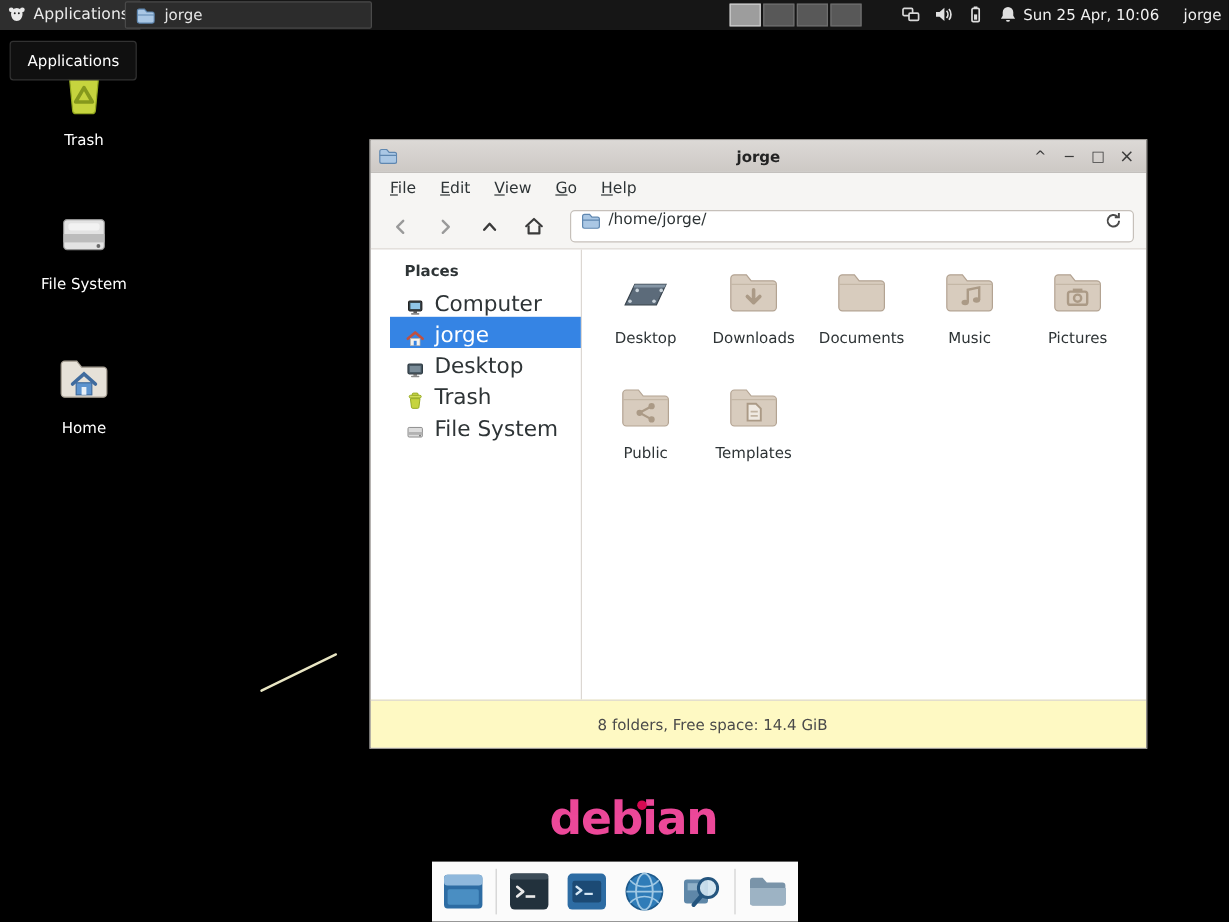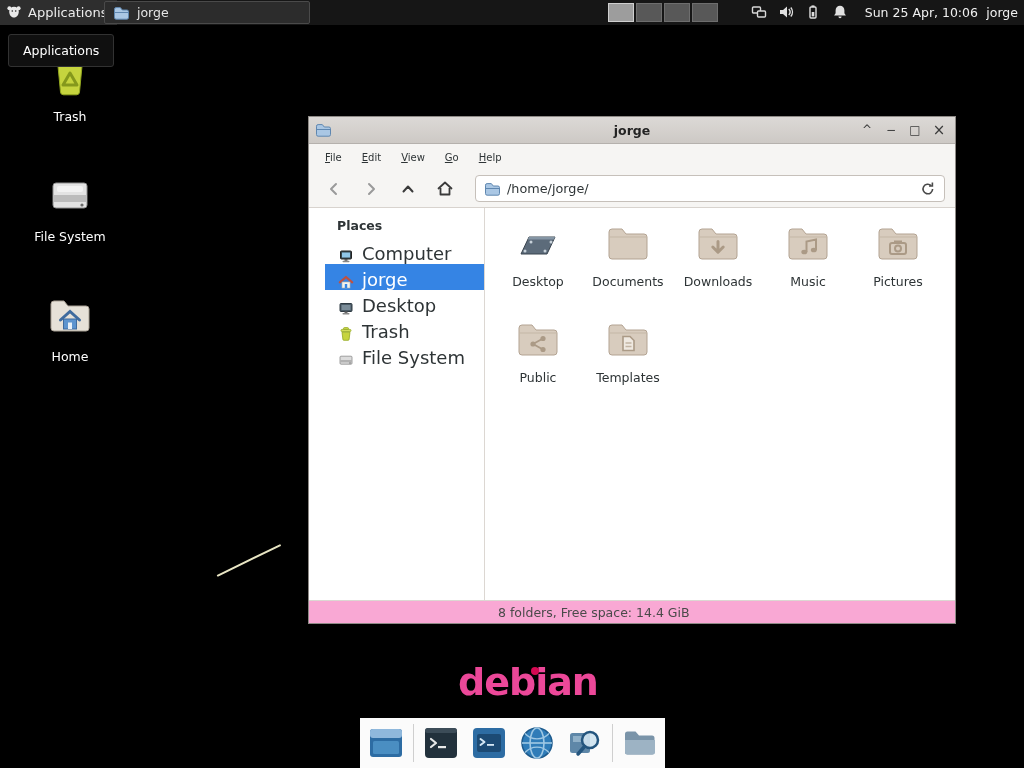--- a/index.html
+++ b/index.html
@@ -10,21 +10,21 @@
 
   
   .panel { position:absolute; top:0; left:0; width:1024px; height:25px; background:#161616; z-index:30; }
   .apps-btn { position:absolute; left:0; top:0; height:25px; padding:0 10px 0 6px; display:flex; align-items:center; gap:6px; background:#2e2e2e; cursor:default; }
   .apps-label { color:#ececec; font-size:13px; }
   .task-btn { position:absolute; left:104px; top:1px; width:206px; height:23px; display:flex; align-items:center; gap:8px; padding-left:8px; background:#2c2c2c; border:1px solid #4a4a4a; border-radius:2px; color:#e6e6e6; font-size:12.5px; }
   .pager { position:absolute; left:608px; top:3px; display:flex; gap:2px; }
   .ws { width:26px; height:19px; background:#585858; border:1px solid #6e6e6e; }
   .ws.active { background:#9d9d9d; border-color:#cfcfcf; }
   .tray { position:absolute; right:176px; top:4px; display:flex; gap:11px; align-items:center; }
-  .clock { position:absolute; right:46px; top:0; height:25px; line-height:25px; color:#f0f0f0; font-size:12.5px; }
+  .clock { position:absolute; right:58px; top:0; height:25px; line-height:25px; color:#f0f0f0; font-size:12.5px; }
   .panel-user { position:absolute; right:6px; top:0; height:25px; line-height:25px; color:#f0f0f0; font-size:12.5px; }
 
   .tooltip { position:absolute; left:8px; top:34px; background:#101010; border:1px solid #323232; border-radius:3px; color:#fff; font-size:12.5px; padding:8px 14px; z-index:40; }
 
   
   .dicon { position:absolute; width:96px; display:flex; flex-direction:column; align-items:center; }
   .dicon .dlabel { margin-top:9px; color:#fff; font-size:12.5px; text-shadow:0 1px 2px #000; white-space:nowrap; }
   .dicon-trash { left:22px; top:52px; }
   .dicon-fs { left:22px; top:172px; }
   .dicon-home { left:22px; top:292px; }
@@ -36,35 +36,35 @@
   .debian .idot { position:absolute; left:73px; top:7px; width:8px; height:8px; border-radius:50%; background:#d70a53; }
 
   
   .window { position:absolute; left:308px; top:116px; width:648px; height:508px; background:#fff; border:1px solid #8e8a86; box-shadow:0 10px 30px rgba(0,0,0,.55); display:flex; flex-direction:column; z-index:20; }
   .titlebar { position:relative; height:27px; background:linear-gradient(#dcd9d6,#cdc9c5); display:flex; align-items:center; padding:0 6px; border-bottom:1px solid #b5b1ad; flex:none; }
   .title { position:absolute; left:0; right:0; text-align:center; font-size:12.5px; font-weight:bold; color:#232323; pointer-events:none; }
   .tb-btns { margin-left:auto; display:flex; gap:4px; z-index:1; }
   .tb-btn { width:20px; height:20px; display:flex; align-items:center; justify-content:center; color:#3c3c3c; font-size:12px; }
   .tb-btn.close { font-size:15px; }
   .menubar { height:26px; background:#f6f5f3; display:flex; align-items:center; padding-left:6px; flex:none; }
-  .menu-item { padding:4px 10px; font-size:10px; color:#2e3436; display:inline-block; }
+  .menu-item { padding:4px 10px; font-size:13px; color:#2e3436; display:inline-block; }
   .menu-item::first-letter { text-decoration:underline; }
   .toolbar { height:38px; background:#f6f5f3; border-bottom:1px solid #d8d3ce; display:flex; align-items:center; padding:0 10px; gap:7px; flex:none; }
   .tool-btn { width:30px; height:28px; display:flex; align-items:center; justify-content:center; border-radius:3px; flex:none; }
-  .path-entry { flex:1; height:27px; margin-left:8px; background:#fff; border:1px solid #c6c0ba; border-radius:4px; display:flex; align-items:center; padding:0 8px; gap:7px; }
+  .path-entry { flex:1; height:27px; margin-left:8px; background:#fff; border:1px solid #c6c0ba; border-radius:4px; display:flex; padding:0 8px; gap:7px; }
   .path-text { font-size:12.8px; color:#2e3436; flex:1; }
   .wbody { flex:1; display:flex; min-height:0; }
   .sidebar { width:176px; border-right:1px solid #dcd7d2; padding-top:5px; background:#fff; flex:none;padding-left:16px; }
   .side-header { padding:5px 12px; font-size:12.5px; font-weight:bold; color:#2e3436; }
   .side-item { height:26px; display:flex; align-items:flex-end; gap:8px; padding-left:13px; font-size:18px; color:#2e3436; }
   .side-item.selected { background:#3584e4; color:#fff; }
   .main { flex:1; padding:12px 0 0 8px; display:grid; grid-template-columns:repeat(5,90px); grid-auto-rows:96px; align-content:start; background:#fff; }
   .fcell { display:flex; flex-direction:column; align-items:center; }
   .flabel { margin-top:6px; font-size:12.5px; color:#2e3436; white-space:nowrap; }
-  .statusbar { height:23px; background:#f9a8d4; border-top:1px solid #dcd7d2; display:flex; align-items:center; padding-left:189px; font-size:12.5px; color:#4a4a4a; flex:none; }
+  .statusbar { height:40px; background:#fef9c3; border-top:1px solid #dcd7d2; display:flex; align-items:center; padding-left:189px; font-size:12.5px; color:#4a4a4a; flex:none; }
 
   
   .dock { position:absolute; left:360px; top:718px; width:305px; height:50px; background:#fbfbfb; display:flex; align-items:center; gap:6px; padding:0 5px; z-index:10; }
   .dock-sep { width:1px; height:38px; background:#cfcfcf; flex:none; }
   .dock-item { width:42px; height:42px; display:flex; align-items:center; justify-content:center; flex:none; }
 </style>
 </head>
 <body>
 
 <div class="panel">
@@ -311,34 +311,34 @@
           </svg>
         </span>
         <span class="flabel">Desktop</span>
       </div>
 
       <div class="fcell">
         <span>
           <svg width="48" height="48" viewBox="0 0 48 48">
             <path d="M5 12 a3 3 0 0 1 3 -3 h10 l4 5 h18 a3 3 0 0 1 3 3 v19 a3 3 0 0 1 -3 3 H8 a3 3 0 0 1 -3 -3 z" fill="#d8ccbe" stroke="#b3a392"></path>
             <path d="M5 17 h38" stroke="#c4b7a6"></path>
+            <path d="M24 21.5 v10 M18.8 27 l5.2 5.2 5.2 -5.2" stroke="#ab9a86" stroke-width="3" fill="none" stroke-linecap="round" stroke-linejoin="round"></path>
+          </svg>
+        </span>
+        <span class="flabel">Downloads</span>
+      </div>
+
+      <div class="fcell">
+        <span>
+          <svg width="48" height="48" viewBox="0 0 48 48">
+            <path d="M5 12 a3 3 0 0 1 3 -3 h10 l4 5 h18 a3 3 0 0 1 3 3 v19 a3 3 0 0 1 -3 3 H8 a3 3 0 0 1 -3 -3 z" fill="#d8ccbe" stroke="#b3a392"></path>
+            <path d="M5 17 h38" stroke="#c4b7a6"></path>
           </svg>
         </span>
         <span class="flabel">Documents</span>
-      </div>
-
-      <div class="fcell">
-        <span>
-          <svg width="48" height="48" viewBox="0 0 48 48">
-            <path d="M5 12 a3 3 0 0 1 3 -3 h10 l4 5 h18 a3 3 0 0 1 3 3 v19 a3 3 0 0 1 -3 3 H8 a3 3 0 0 1 -3 -3 z" fill="#d8ccbe" stroke="#b3a392"></path>
-            <path d="M5 17 h38" stroke="#c4b7a6"></path>
-            <path d="M24 21.5 v10 M18.8 27 l5.2 5.2 5.2 -5.2" stroke="#ab9a86" stroke-width="3" fill="none" stroke-linecap="round" stroke-linejoin="round"></path>
-          </svg>
-        </span>
-        <span class="flabel">Downloads</span>
       </div>
 
       <div class="fcell">
         <span>
           <svg width="48" height="48" viewBox="0 0 48 48">
             <path d="M5 12 a3 3 0 0 1 3 -3 h10 l4 5 h18 a3 3 0 0 1 3 3 v19 a3 3 0 0 1 -3 3 H8 a3 3 0 0 1 -3 -3 z" fill="#d8ccbe" stroke="#b3a392"></path>
             <path d="M5 17 h38" stroke="#c4b7a6"></path>
             <path d="M22.5 32 V21.5 l9.5 -2 V30" stroke="#ab9a86" stroke-width="2" fill="none"></path>
             <ellipse cx="20.3" cy="32" rx="3" ry="2.3" fill="#ab9a86"></ellipse>
             <ellipse cx="29.8" cy="30" rx="3" ry="2.3" fill="#ab9a86"></ellipse>

